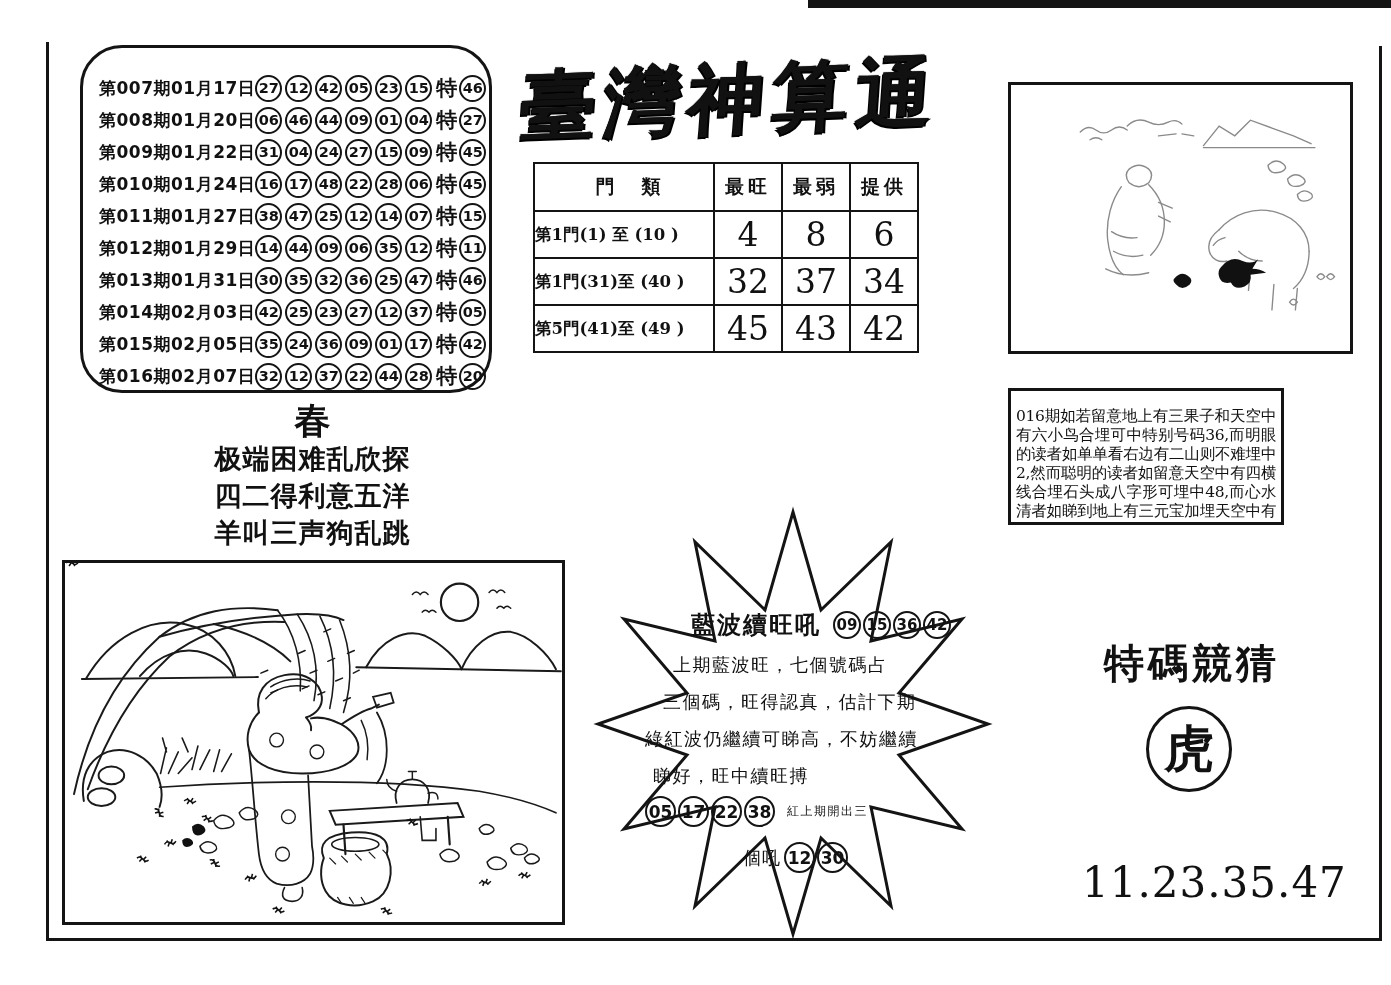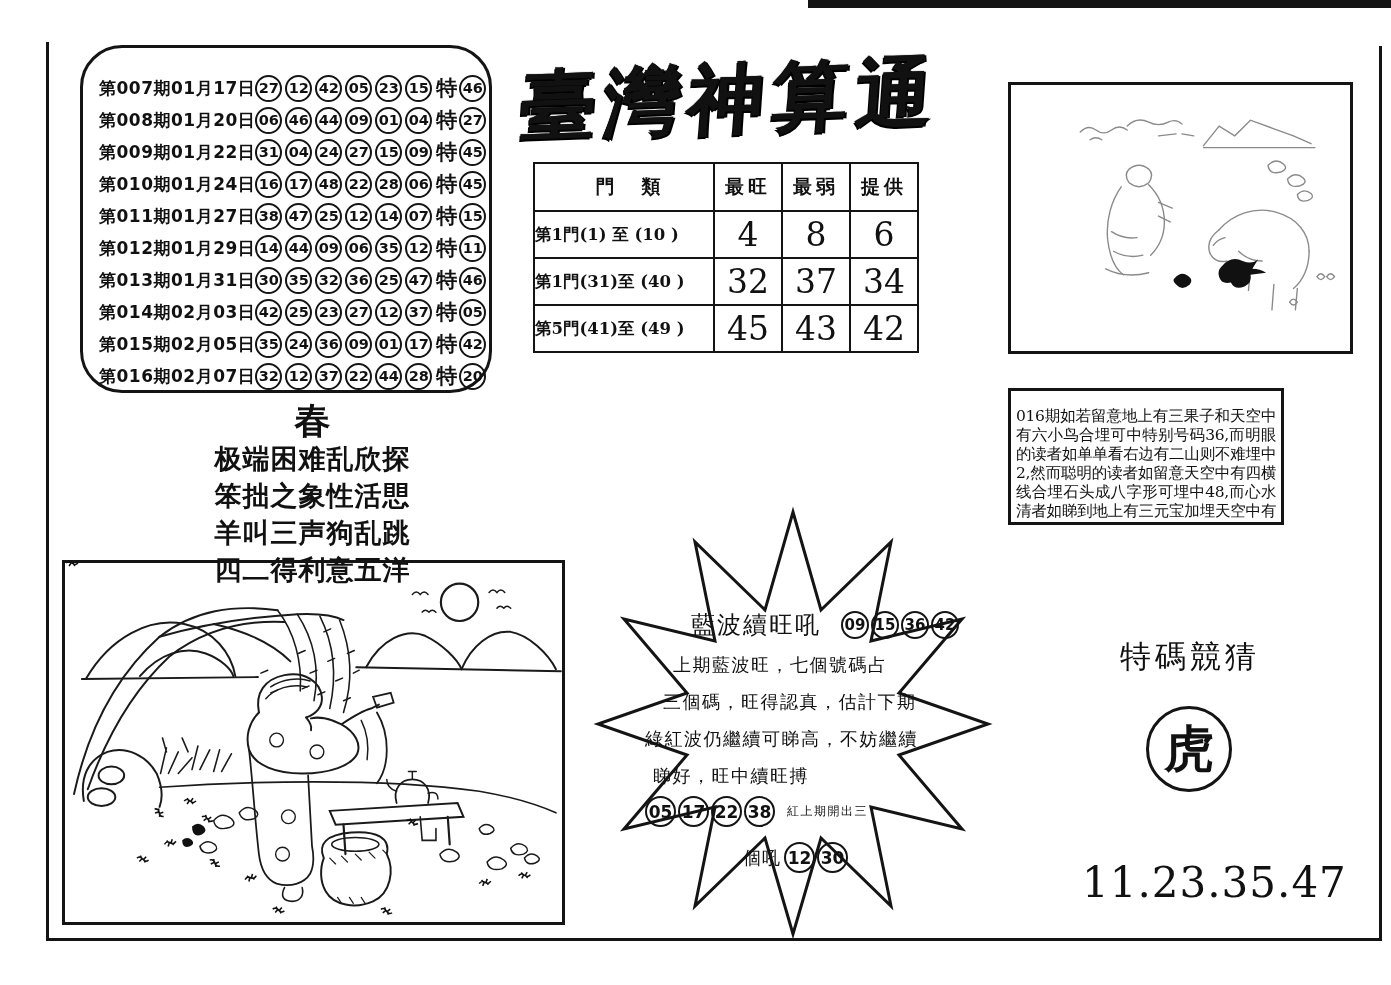--- a/index.html
+++ b/index.html
@@ -70,37 +70,37 @@
     border:3px solid #141414;padding:16px 5px;
     font-size:15.5px;line-height:19px;letter-spacing:-.4px;
     font-family:"DejaVu Serif","Liberation Serif",serif;text-align:justify;overflow:hidden;
   }
 
   
   .starburst{position:absolute;left:593px;top:506px;width:400px;height:432px;}
   .starburst svg{position:absolute;left:0;top:0;width:100%;height:100%;}
   .sb-content{position:absolute;left:0;top:0;width:100%;height:100%;}
   .sb-headline{position:absolute;left:98px;top:103px;display:flex;align-items:center;}
-  .sb-title{font-size:24px;font-weight:normal;letter-spacing:2px;white-space:nowrap;
-    font-family:"DejaVu Serif","Liberation Serif",serif;margin-right:20px;}
+  .sb-title{font-size:24px;font-weight:bold;letter-spacing:2px;white-space:nowrap;
+    font-family:"DejaVu Serif","Liberation Serif",serif;margin-right:12px;}
   .sb-circle{width:28px;height:28px;border:2.5px solid #141414;border-radius:50%;
     display:inline-flex;align-items:center;justify-content:center;
     font-size:15px;font-weight:bold;margin-right:2px;flex:none;}
   .sb-line{position:absolute;font-size:18px;letter-spacing:1.5px;white-space:nowrap;
     font-family:"DejaVu Serif","Liberation Serif",serif;}
   .sb-numrow{position:absolute;display:flex;align-items:center;}
   .sb-circle.big{width:31px;height:31px;font-size:17px;}
   .sb-numtext{font-size:12px;letter-spacing:1.5px;margin-left:10px;white-space:nowrap;
     font-family:"DejaVu Serif","Liberation Serif",serif;}
   .sb-tailtext{font-size:18px;letter-spacing:1px;margin-right:3px;
     font-family:"DejaVu Serif","Liberation Serif",serif;}
 
   
-  .guess-title{position:absolute;left:1100px;top:636px;width:180px;text-align:center;
-    font-size:31px;font-weight:normal;letter-spacing:4px;
+  .guess-title{position:absolute;left:1100px;top:636px;width:180px;text-align:right;
+    font-size:40px;font-weight:bold;letter-spacing:4px;
     font-family:"DejaVu Serif","Liberation Serif",serif;white-space:nowrap;}
   .zodiac-circle{position:absolute;left:1146px;top:706px;width:86px;height:86px;
     border:3.5px solid #141414;border-radius:50%;
     display:flex;align-items:center;justify-content:center;}
   .zodiac-char{font-size:50px;font-weight:bold;font-family:"DejaVu Serif","Liberation Serif",serif;}
   .guess-numbers{position:absolute;left:1082px;top:858px;width:230px;text-align:center;
     font-size:42px;font-family:"DejaVu Serif","Liberation Serif",serif;letter-spacing:1px;white-space:nowrap;}
 </style>
 </head>
 <body>
@@ -257,23 +257,22 @@
           <td class="v">42</td>
         </tr>
       </tbody>
     </table>
   </div>
 
 <div class="poem">
   <div class="poem-title">春</div>
   <div>
       <div class="poem-line">极端困难乱欣探</div>
-      <div class="poem-line">笨拙之象性活愳</div>
+      <div class="poem-line">四二得利意五洋</div>
       <div class="poem-line">羊叫三声狗乱跳</div>
-      <div class="poem-line">四二得利意五洋</div>
     </div>
 </div>
 
 <div class="illus-main">
   <svg viewBox="0 0 503 365">
     <g fill="none" stroke="#1a1a1a" stroke-width="2" stroke-linecap="round">
 
       <path d="M8 235 C 20 180, 45 120, 95 75 C 130 48, 170 42, 215 48"></path>
       <path d="M22 230 C 38 185, 62 135, 105 95 C 140 68, 180 58, 222 60"></path>
       <path d="M95 75 C 140 62, 185 55, 235 52 C 258 51, 272 53, 282 58"></path>

